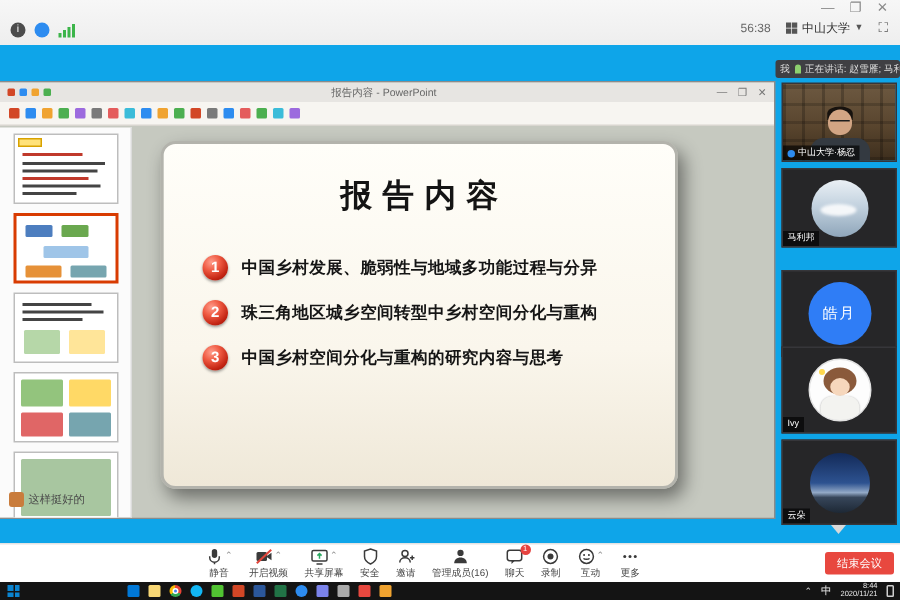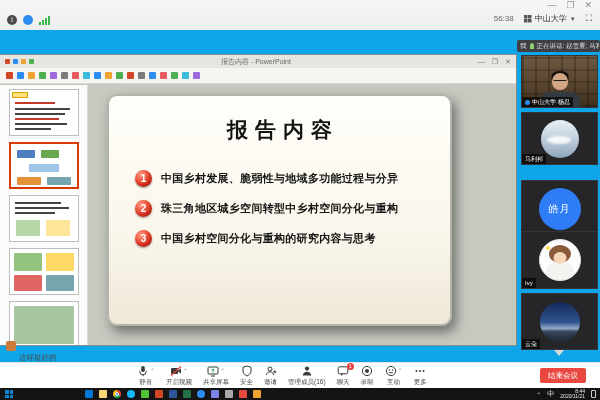--- a/index.html
+++ b/index.html
@@ -87,21 +87,21 @@
   .s-item { display:flex; align-items:center; gap:9px; margin-bottom:13px; }
   .sphere { flex:none; width:17px; height:17px; border-radius:50%;
     background:radial-gradient(circle at 35% 28%, #ff9d8c 0%, #ef5a42 35%, #c22413 70%, #8f130a 100%);
     color:#fff; font-size:10px; font-weight:bold; text-align:center; line-height:17px;
     box-shadow:0 1px 2px rgba(0,0,0,.4); }
   .s-text { font-size:11px; font-weight:bold; color:#151515; white-space:nowrap; letter-spacing:.3px; }
 
   .chat-popup { position:absolute; left:6px; top:273px; display:flex; align-items:center;
     gap:3px; z-index:5; }
   .chat-popup .avt { width:10px; height:10px; background:#c97c3c; border-radius:2px; }
-  .chat-popup .msg { font-size:7.5px; color:#4a4a4a;margin-top:25px; }
+  .chat-popup .msg { font-size:7.5px; color:#4a4a4a; }
 
   
   .vtile { position:absolute; left:521px; width:77px; background:#262628;
     border:1px solid #36363a; overflow:hidden; }
   #tile-main { top:25px; height:53px;
     background:linear-gradient(180deg,#6d5941 0%,#59452e 55%,#3d2e1d 100%); }
   #tile-main .shelves { position:absolute; inset:0;
     background:
       repeating-linear-gradient(90deg, rgba(0,0,0,.22) 0 2px, transparent 2px 13px),
       repeating-linear-gradient(0deg, rgba(0,0,0,.18) 0 2px, transparent 2px 12px); }
@@ -150,21 +150,21 @@
   #toolbar { position:absolute; left:0; top:362px; width:600px; height:26px;
     background:#ffffff; border-top:1px solid #e3e3e3; }
   .tb-items { position:absolute; left:137px; top:2px; display:flex; gap:11px; align-items:flex-start; }
   .tb-item { display:flex; flex-direction:column; align-items:center; gap:1px; position:relative; }
   .tb-iconrow { display:flex; align-items:center; gap:1px; height:12px; }
   .tb-item svg { display:block; }
   .caret { font-size:6px; color:#8a8a8a; line-height:6px; }
   .tb-label { font-size:6.5px; color:#474747; white-space:nowrap; }
   .badge { position:absolute; right:-4px; top:-2px; min-width:7px; height:7px; border-radius:4px;
     background:#e64340; color:#fff; font-size:5px; line-height:7px; text-align:center; padding:0 1px; }
-  #endbtn { position:absolute; right:14px; top:5px; height:15px; padding:0 8px;
+  #endbtn { position:absolute; right:4px; top:5px; height:15px; padding:0 8px;
     background:#e8483f; color:#fff; font-size:7.5px; line-height:15px; border-radius:2px;
     border:none; }
 
   
   #taskbar { position:absolute; left:0; top:388px; width:600px; height:12px; background:#141414;
     display:flex; align-items:center; }
   .startlogo { width:8px; height:8px; margin-left:5px; display:grid;
     grid-template-columns:3.5px 3.5px; grid-template-rows:3.5px 3.5px; gap:1px; }
   .startlogo i { background:#0a84d0; display:block; }
   .tb-apps { display:flex; gap:6px; margin-left:72px; align-items:center; }

